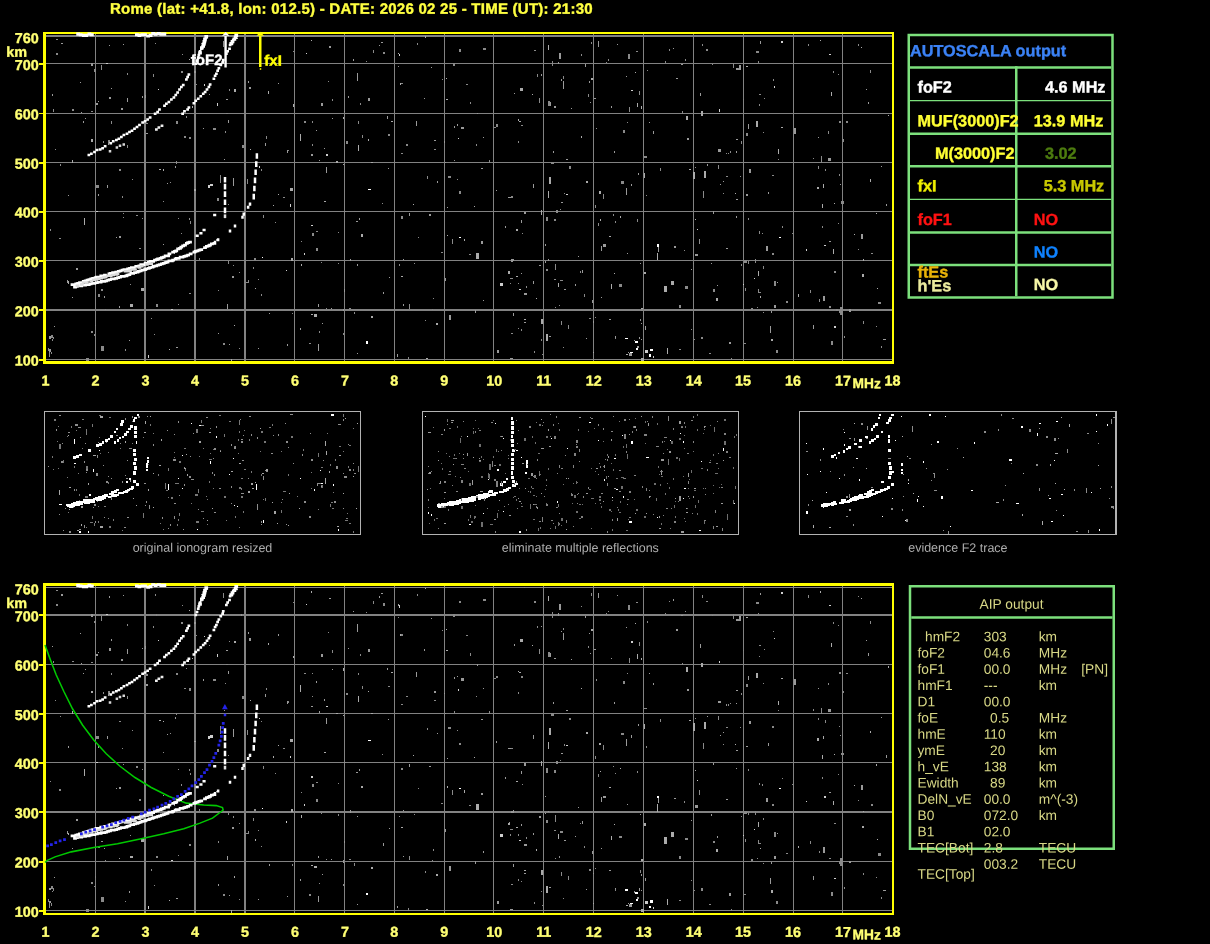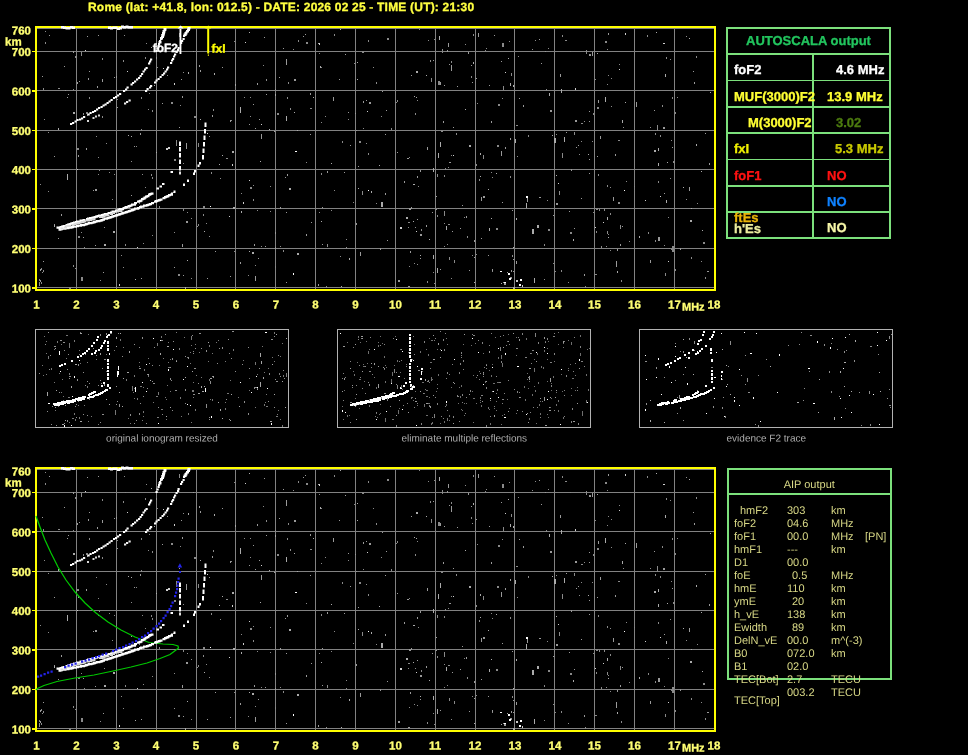--- a/index.html
+++ b/index.html
@@ -86,21 +86,21 @@
 </svg>
 <div style="position:absolute;left:726px;top:26.5px;width:165px;height:212.5px;border:2px solid #7ce07c;background:#000">
     <div style="position:absolute;left:0;top:24.5px;width:100%;height:1.5px;background:#7ce07c"></div>
     <div style="position:absolute;left:0;top:51px;width:100%;height:1.5px;background:#7ce07c"></div>
     <div style="position:absolute;left:0;top:77.5px;width:100%;height:1.5px;background:#7ce07c"></div>
     <div style="position:absolute;left:0;top:103.5px;width:100%;height:1.5px;background:#7ce07c"></div>
     <div style="position:absolute;left:0;top:130px;width:100%;height:1.5px;background:#7ce07c"></div>
     <div style="position:absolute;left:0;top:156.5px;width:100%;height:1.5px;background:#7ce07c"></div>
     <div style="position:absolute;left:0;top:182.5px;width:100%;height:1.5px;background:#7ce07c"></div>
     <div style="position:absolute;left:84px;top:24.5px;width:1.5px;height:184px;background:#7ce07c"></div>
-    <div class="tr" style="top:4px;width:100%;text-align:center;color:#22c55e">AUTOSCALA output</div>
+    <div class="tr" style="top:4px;width:100%;text-align:left;color:#3b82f6">AUTOSCALA output</div>
     <div class="tr" style="top:33.5px;left:6px;color:#ffffff">foF2</div>
     <div class="tr" style="top:33.5px;left:108px;color:#ffffff">4.6 MHz</div>
     <div class="tr" style="top:60px;left:6px;color:#ffff33">MUF(3000)F2</div>
     <div class="tr" style="top:60px;left:99px;color:#ffff33">13.9 MHz</div>
     <div class="tr" style="top:86.5px;left:20px;color:#ffff33">M(3000)F2</div>
     <div class="tr" style="top:86.5px;left:108px;color:#4d7c0f">3.02</div>
     <div class="tr" style="top:112.5px;left:6px;color:#f0f000">fxI</div>
     <div class="tr" style="top:112.5px;left:107px;color:#c9c900">5.3 MHz</div>
     <div class="tr" style="top:139px;left:6px;color:#ff1212">foF1</div>
     <div class="tr" style="top:139px;left:99px;color:#ff1212">NO</div>
@@ -144,17 +144,17 @@
     <div class="ar" style="top:150.95px;left:102px">km</div>
     <div class="ar" style="top:164px;left:5px">DelN_vE</div>
     <div class="ar" style="top:164px;left:57.5px">00.0</div>
     <div class="ar" style="top:164px;left:102px">m^(-3)</div>
     <div class="ar" style="top:177.05px;left:5px">B0</div>
     <div class="ar" style="top:177.05px;left:57.5px">072.0</div>
     <div class="ar" style="top:177.05px;left:102px">km</div>
     <div class="ar" style="top:190.1px;left:5px">B1</div>
     <div class="ar" style="top:190.1px;left:57.5px">02.0</div>
     <div class="ar" style="top:203.15px;left:5px">TEC[Bot]</div>
-    <div class="ar" style="top:203.15px;left:57.5px">2.7</div>
+    <div class="ar" style="top:203.15px;left:57.5px">2.8</div>
     <div class="ar" style="top:203.15px;left:102px">TECU</div>
     <div class="ar" style="top:224px;left:5px">TEC[Top]</div>
     <div class="ar" style="top:216.2px;left:57.5px">003.2</div>
     <div class="ar" style="top:216.2px;left:102px">TECU</div>
   </div>
 </body></html>

